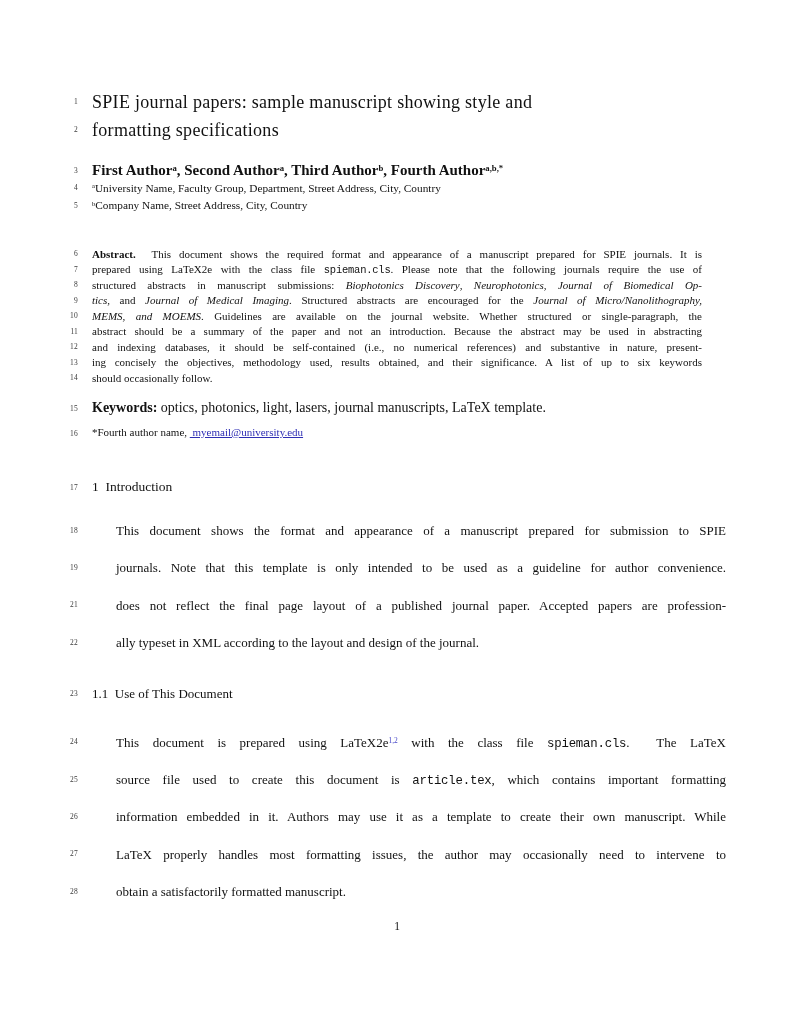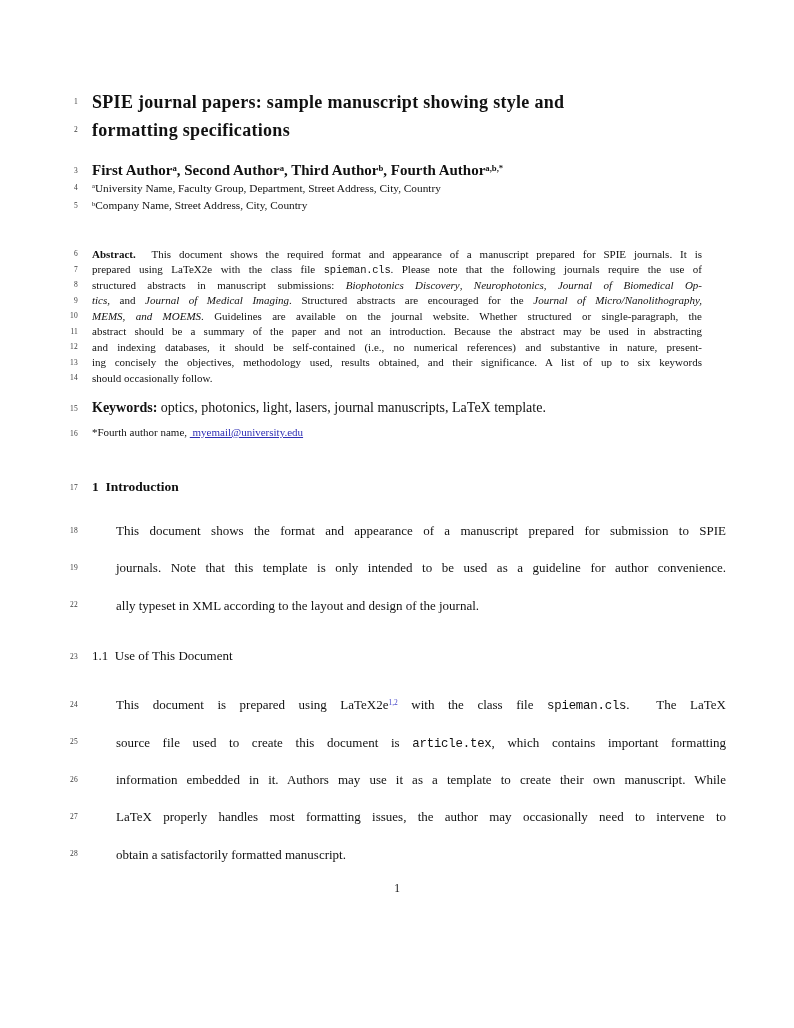--- a/index.html
+++ b/index.html
@@ -27,42 +27,42 @@
     left:-36px;top:50%;
     transform:translateY(-50%);
     width:22px;
     text-align:right;
     font-size:7.5px;
     color:#3a3a3a;
     letter-spacing:0.2px;
   }
   
   .g-title .dline{height:28px;line-height:28px;}
-  .g-title .txt{font-size:18px;font-weight:bold;letter-spacing:0.3px;}
+  .g-title .txt{font-size:18px;font-weight:normal;letter-spacing:0.3px;}
   
   .g-authors{margin-top:18px;}
   .g-authors .dline{height:17.5px;line-height:17.5px;}
   .g-authors .authors .txt{font-size:15px;font-weight:bold;}
   .g-authors .affil .txt{font-size:11.3px;}
   
   .g-abstract{margin-top:32px;}
   .g-abstract .dline{height:15.5px;line-height:15.5px;}
   .g-abstract .txt{font-size:11px;}
   
   .g-keywords{margin-top:14px;}
   .g-keywords .dline{height:15px;line-height:15px;}
   .g-keywords .txt{font-size:14px;}
   
   .g-email{margin-top:10px;}
   .g-email .dline{height:15px;line-height:15px;}
   .g-email .txt{font-size:11px;}
   
   .g-section{margin-top:37px;}
   .g-section .dline{height:19px;line-height:19px;}
-  .g-section .txt{font-size:13.5px;font-weight:bold;}
+  .g-section .txt{font-size:13.5px;font-weight:normal;}
   
   .g-body{margin-top:16px;}
   .g-body .dline{height:37.4px;line-height:37.4px;}
   .g-body .txt{font-size:13px;margin-left:24px;}
   
   .g-subsection{margin-top:22px;}
   .g-subsection .dline{height:19px;line-height:19px;}
   .g-subsection .txt{font-size:13px;}
   .g-body2{margin-top:21px;}
   
@@ -162,20 +162,24 @@
       </section>
     <section class="group g-body">
         <div class="dline just">
           <span class="num">18</span>
           <span class="txt">This document shows the format and appearance of a manuscript prepared for submission to SPIE</span>
         </div>
         <div class="dline just">
           <span class="num">19</span>
           <span class="txt">journals. Note that this template is only intended to be used as a guideline for author convenience.</span>
         </div>
+        <div class="dline just">
+          <span class="num">21</span>
+          <span class="txt">does not reflect the final page layout of a published journal paper. Accepted papers are profession-</span>
+        </div>
         <div class="dline">
           <span class="num">22</span>
           <span class="txt">ally typeset in XML according to the layout and design of the journal.</span>
         </div>
       </section>
     <section class="group g-subsection">
         <div class="dline">
           <span class="num">23</span>
           <span class="txt">1.1&nbsp;&nbsp;Use of This Document</span>
         </div>

